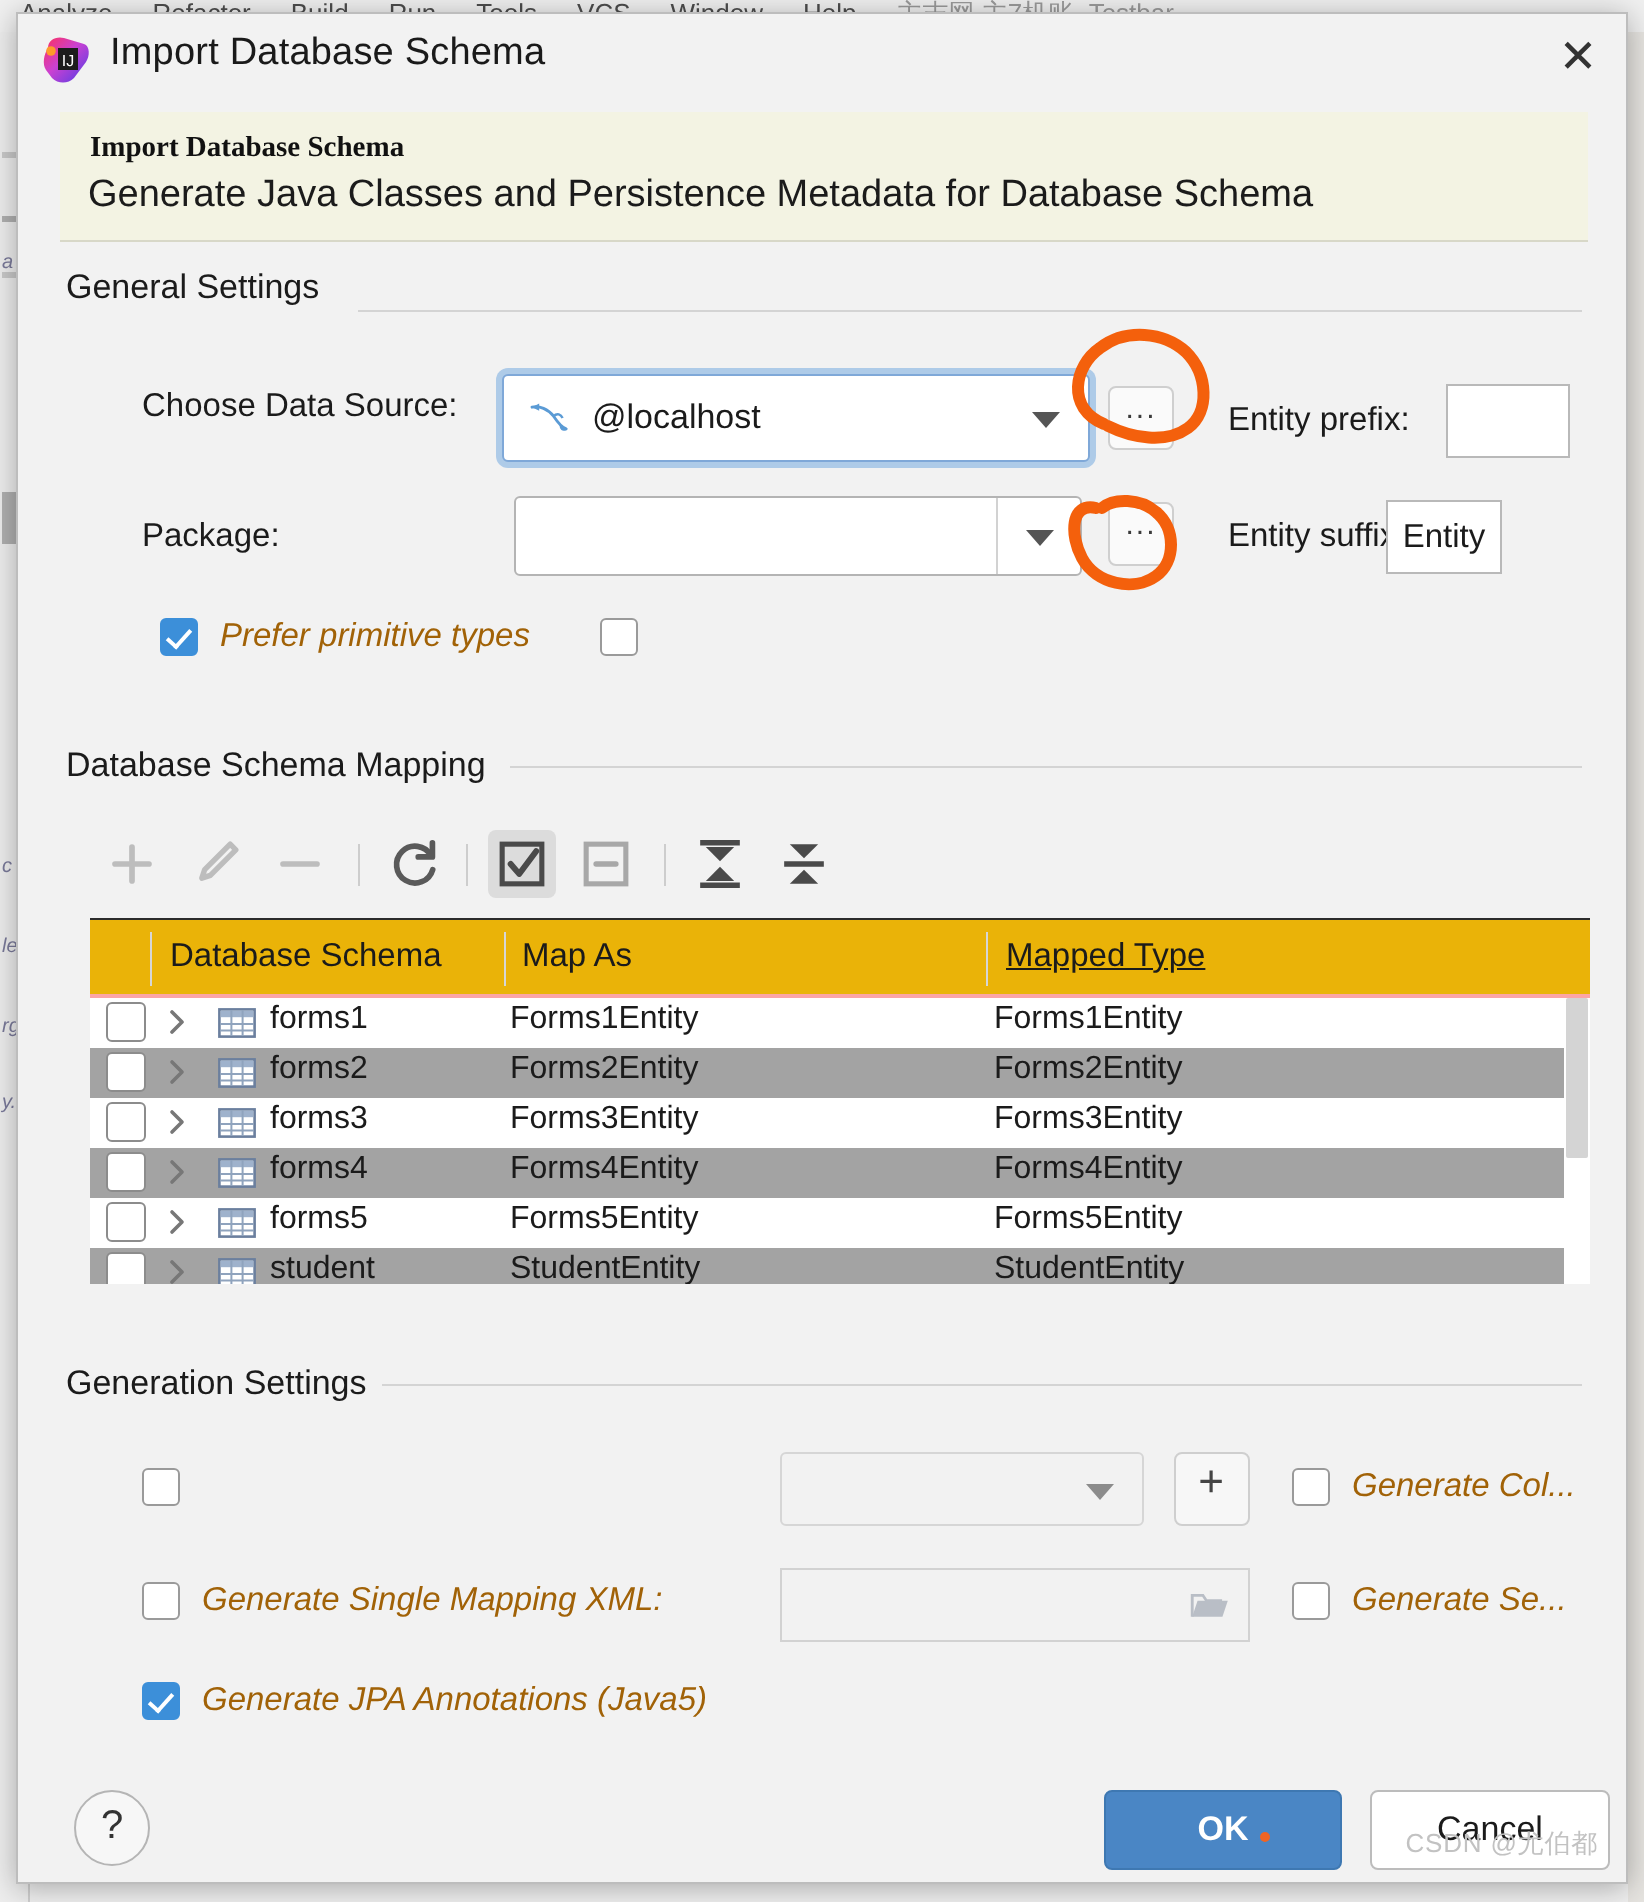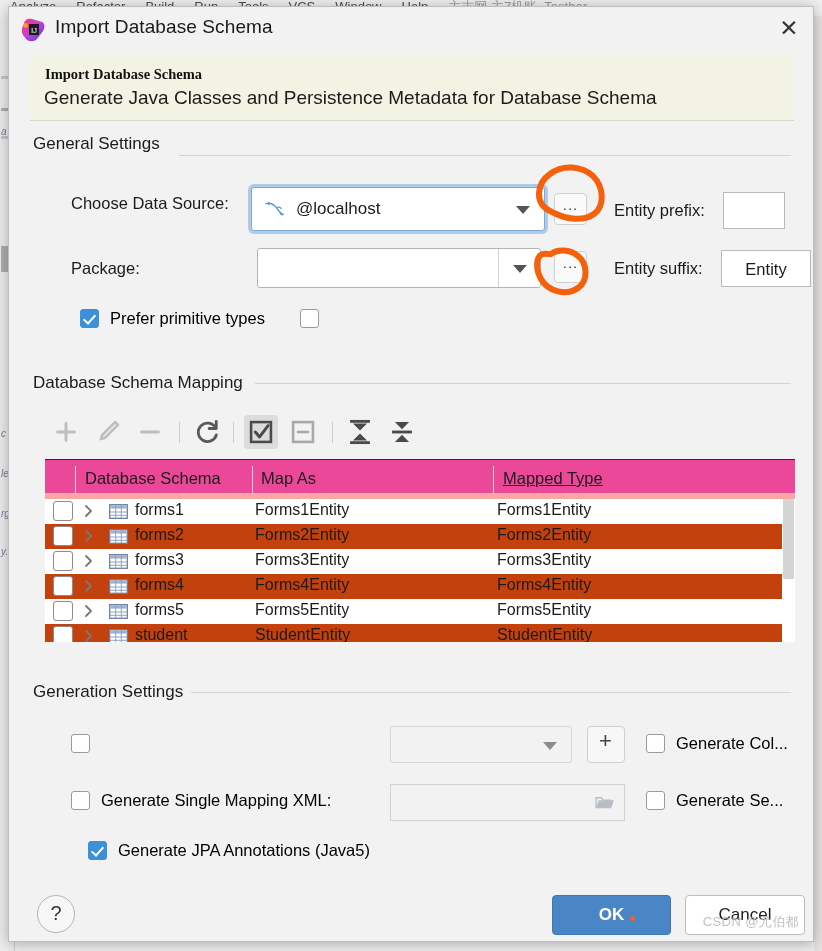--- a/index.html
+++ b/index.html
@@ -133,50 +133,50 @@
     width:19px;height:19px;box-sizing:border-box;flex:0 0 auto;
     border:1px solid #9a9a9a;border-radius:3px;background:#fff;
     position:relative;
   }
   .cbx.on{background:#3c8fd9;border-color:#3c8fd9;}
   .cbx.on::after{
     content:"";position:absolute;left:5px;top:2px;width:5px;height:10px;
     border:solid #fff;border-width:0 2.4px 2.4px 0;transform:rotate(42deg);
   }
   .cb-wrap .cb-lbl{
-    margin-left:11px;font-size:16.5px;color:#000000;white-space:nowrap;
+    margin-left:11px;font-size:16.5px;color:#a16207;white-space:nowrap;font-style:italic;
   }
 
   
   #tbar{position:absolute;left:36px;top:405px;width:400px;height:42px;}
   .tbtn{
     position:absolute;top:3px;width:34px;height:34px;border-radius:4px;
     cursor:pointer;
   }
   .tbtn.active{background:#dcdcdc;}
   .tsep{position:absolute;top:10px;width:1px;height:21px;background:#cdcdcd;}
 
   
   #tbl{
     position:absolute;left:36px;top:452px;width:750px;height:183px;
     background:#fff;border-top:1px solid #2b2b2b;
     box-sizing:border-box;overflow:hidden;
   }
   #thead{
-    position:relative;height:39px;background:#ec4899;
-    border-bottom:6px solid #fca5a5;box-sizing:border-box;
+    position:relative;height:39px;background:#eab308;
+    border-bottom:2px solid #fca5a5;box-sizing:border-box;
   }
   #thead .hc{
     position:absolute;top:9px;font-size:16.5px;color:#1b1b1b;
   }
   #thead .hdiv{position:absolute;top:6px;width:1px;height:27px;background:#d6d6d6;}
   .trow{
     position:relative;height:25px;box-sizing:border-box;
   }
-  .trow.alt{background:#c2410c;}
+  .trow.alt{background:#a3a3a3;}
   .trow .rcb{
     position:absolute;left:8px;top:2px;width:20px;height:20px;
     box-sizing:border-box;border:1px solid #8c8c8c;border-radius:3px;background:#fff;
   }
   .trow .chev{
     position:absolute;left:38px;top:3px;width:12px;height:18px;
   }
   .trow .gicon{
     position:absolute;left:64px;top:5px;width:19px;height:15px;
   }
@@ -298,21 +298,21 @@
   <div class="combo" style="left:248px;top:241px;width:284px;height:40px;">
     <span class="ctext" style="left:12px;"></span>
     <div class="arrowbox">
         <div class="caret"></div>
       </div>
   </div>
 
   <div class="ellipsis-btn" style="left:545px;top:244px;width:33px;height:32px;"><span>...</span></div>
 
   <div class="lbl" style="left:605px;top:252px;">Entity suffix:</div>
-  <div class="tfield" style="left:712px;top:243px;width:90px;height:37px;">
+  <div class="tfield" style="left:684px;top:243px;width:58px;height:37px;">
       <span class="tval">Entity</span>
     </div>
 
   <div class="cb-wrap" style="left:71px;top:302px;">
     <span class="cbx on"></span>
     <span class="cb-lbl">Prefer primitive types</span>
   </div>
   <div class="cb-wrap" style="left:291px;top:302px;">
     <span class="cbx"></span>
   </div>
@@ -506,21 +506,21 @@
     <svg style="position:absolute;right:9px;top:10px;width:20px;height:16px;" viewBox="0 0 22 18">
       <path d="M1 15 L4 6 L21 6 L18 15 Z" fill="#b9bec6"></path>
       <path d="M1 15 L1 3 L7 3 L9 6 L17 6 L17 8" fill="none" stroke="#b9bec6" stroke-width="1.6"></path>
     </svg>
   </div>
   <div class="cb-wrap" style="left:637px;top:784px;">
     <span class="cbx"></span>
     <span class="cb-lbl">Generate Se...</span>
   </div>
 
-  <div class="cb-wrap" style="left:79px;top:834px;">
+  <div class="cb-wrap" style="left:62px;top:834px;">
     <span class="cbx on"></span>
     <span class="cb-lbl">Generate JPA Annotations (Java5)</span>
   </div>
 
   <div id="help-btn">?</div>
   <div id="cancel-btn">Cancel</div>
   <div id="ok-btn">
     <span>OK</span>
     <span id="ok-dot"></span>
   </div>

